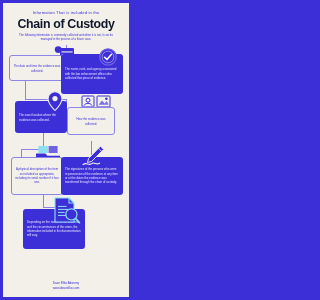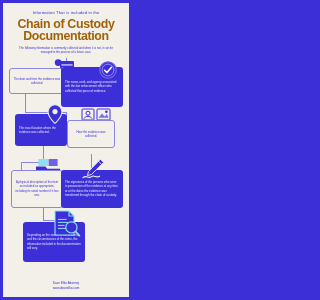--- a/index.html
+++ b/index.html
@@ -15,21 +15,21 @@
     background:#f2f0e9;
     overflow:hidden;
   }
   
   .kicker{
     text-align:center;color:#3d2fd8;
     font-size:4.1px;letter-spacing:.15px;
     margin:8px 6px 2px 6px;line-height:1.2;
   }
   .title{
-    text-align:center;color:#a16207;
+    text-align:center;color:#0f172a;
     font-weight:bold;font-size:12.4px;line-height:1.0;
     letter-spacing:-.35px;margin:0 3px;
   }
   .title .l2{display:block;}
   .subtitle{
     text-align:center;color:#3d2fd8;
     font-size:2.8px;line-height:1.45;
     margin:3px 16px 0 16px;
   }
   
@@ -68,21 +68,20 @@
 </style>
 </head>
 <body>
 
 <div id="poster">
 
   <div>
     <div class="kicker">Information That is included in the</div>
     <div class="title">
       <span>Chain of Custody</span>
-      <span class="l2">Documentation</span>
     </div>
     <div class="subtitle">The following information is commonly collected and when it is not, it can be managed in the process of a future case.</div>
   </div>
 
   <div class="flow">
 
     <div class="line vl" style="left:63px;top:0px;height:10px;"></div>
     <div class="line vl" style="left:22px;top:36px;height:18px;"></div>
     <div class="line hl" style="left:22px;top:54px;width:41px;"></div>
     <div class="line vl" style="left:63px;top:54px;height:12px;"></div>

